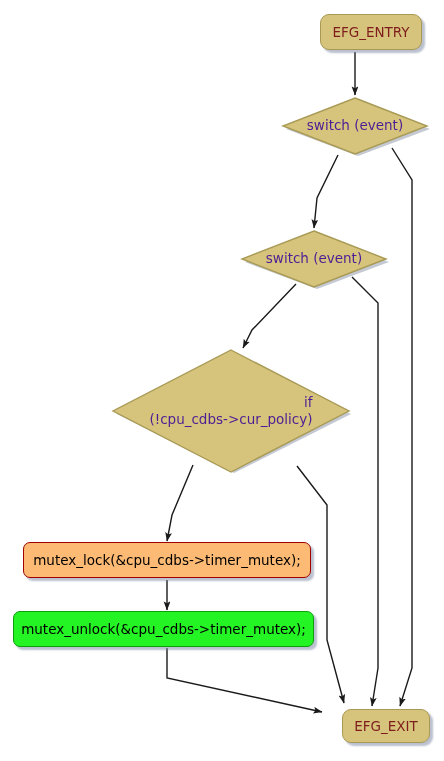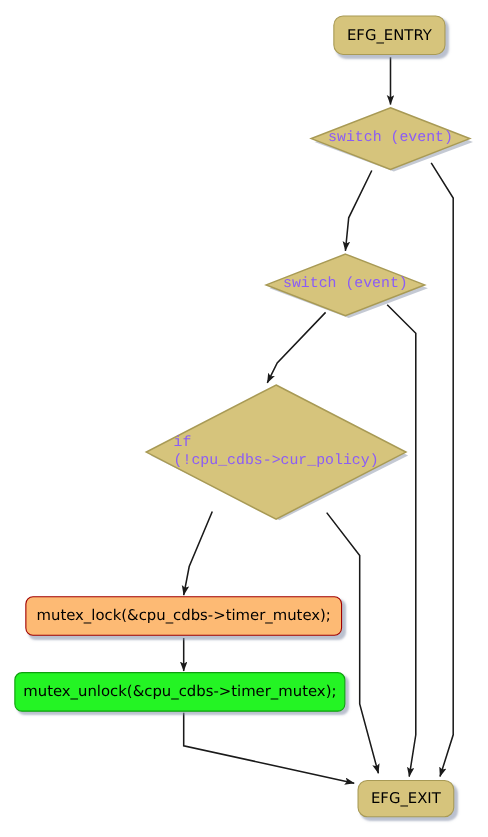--- a/index.html
+++ b/index.html
@@ -28,23 +28,24 @@
     position: absolute;
     box-sizing: border-box;
   }
   
   .rrect {
     border-radius: 9px;
     display: flex;
     align-items: center;
     justify-content: center;
     font-size: 13.5px;
-    color: #000000;
+    color: #7f1d1d;
     white-space: nowrap;
     box-shadow: 3px 3px 2px rgba(130,140,165,0.55);
+    margin-left: 17px;
   }
   .terminal {
     background: #d6c47c;
     border: 1.5px solid #a89a55;
   }
   
   .stmt {
     border-radius: 7px;
     display: flex;
     align-items: center;
@@ -75,26 +76,25 @@
   .diamond-label {
     position: absolute;
     left: 0;
     top: 0;
     width: 100%;
     height: 100%;
     display: flex;
     align-items: center;
     justify-content: center;
     font-size: 13.5px;
-    color: #8b5cf6;
-    text-align: left;
+    color: #4c1d95;
+    text-align: right;
     line-height: 1.28;
     white-space: pre;
     pointer-events: none;
-    font-family: Liberation Mono, monospace;
   }
 </style>
 </head>
 <body>
 
 <div id="canvas">
 
   <svg id="edges" viewBox="0 0 444 761" xmlns="http://www.w3.org/2000/svg">
     <defs>
       <marker id="arrow" markerWidth="10" markerHeight="10" refX="8.6" refY="3.4" orient="auto" markerUnits="userSpaceOnUse">
@@ -136,21 +136,21 @@
   </div>
 
   <div class="diamond-wrap" style="left:239px; top:228px; width:150px; height:62px;">
     <svg width="150" height="62" viewBox="0 0 150 62" xmlns="http://www.w3.org/2000/svg">
       <polygon points="75,4 147,31 75,58 3,31" fill="#8a93a8" opacity="0.5" transform="translate(3,3)"></polygon>
       <polygon points="75,3 147,31 75,59 3,31" fill="#d6c47c" stroke="#a89a55" stroke-width="1.4"></polygon>
     </svg>
     <div class="diamond-label">switch (event)</div>
   </div>
 
-  <div class="diamond-wrap" style="left:130px; top:348px; width:242px; height:126px;">
+  <div class="diamond-wrap" style="left:110px; top:348px; width:242px; height:126px;">
     <svg width="242" height="126" viewBox="0 0 242 126" xmlns="http://www.w3.org/2000/svg">
       <polygon points="121,4 238,63 121,122 4,63" fill="#8a93a8" opacity="0.5" transform="translate(3,3)"></polygon>
       <polygon points="121,2 239,63 121,124 3,63" fill="#d6c47c" stroke="#a89a55" stroke-width="1.4"></polygon>
     </svg>
     <div class="diamond-label">if
 (!cpu_cdbs-&gt;cur_policy)</div>
   </div>
 
   <div class="node stmt stmt-lock" style="left:23px; top:542px; width:288px; height:36px;">
     <span>mutex_lock(&amp;cpu_cdbs-&gt;timer_mutex);</span>

